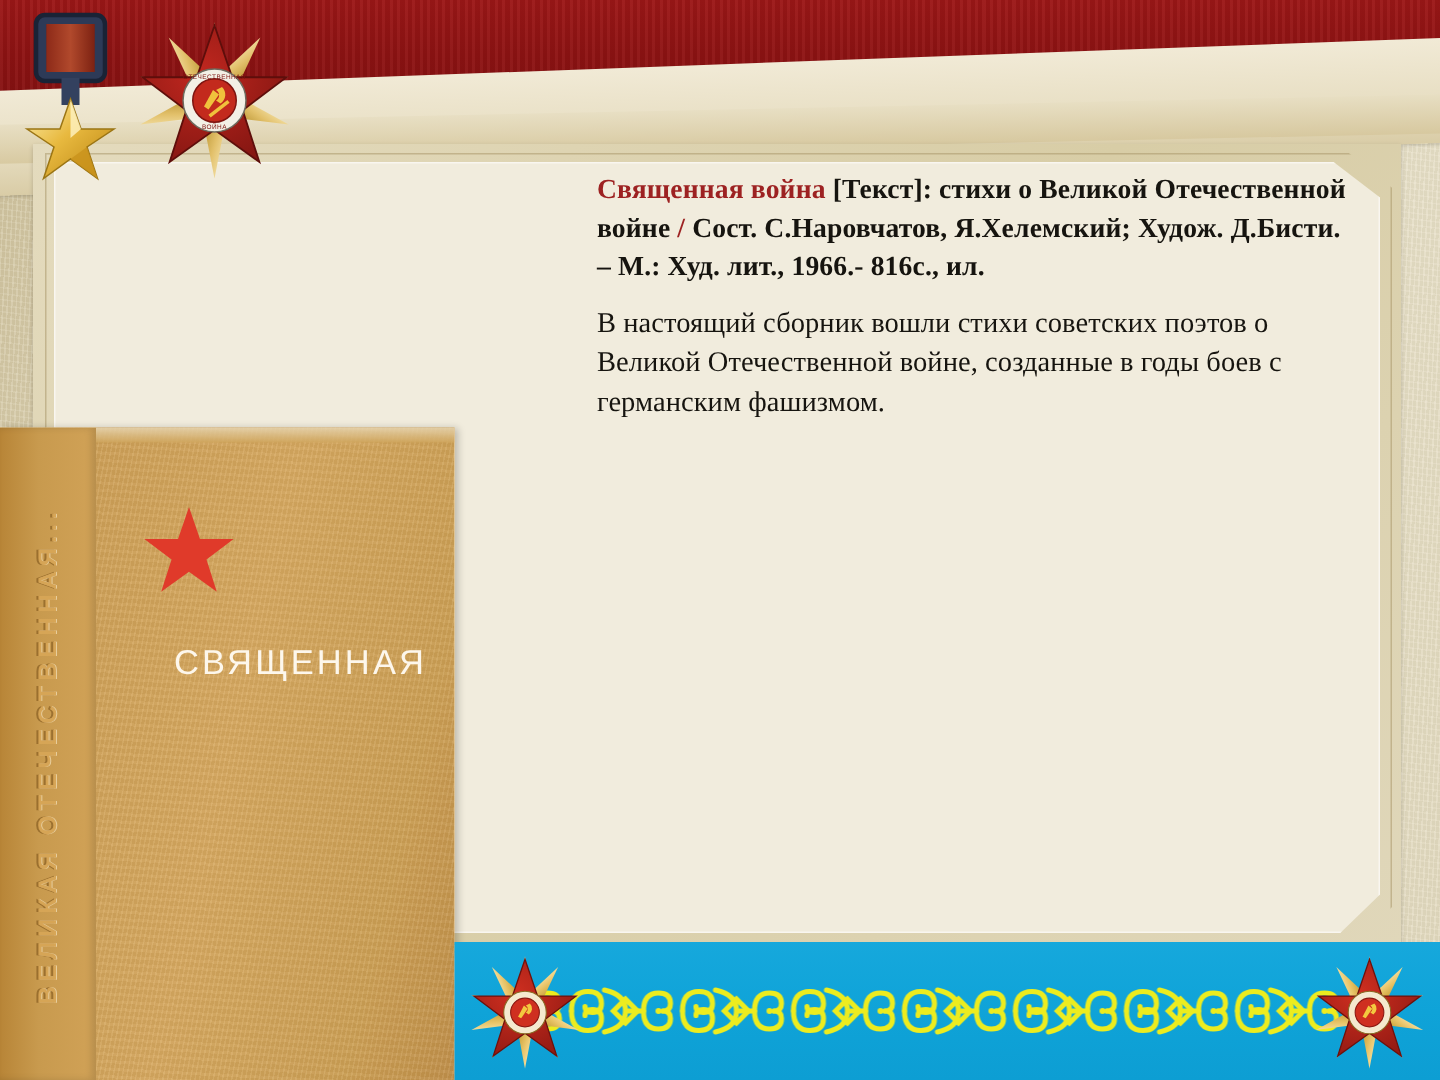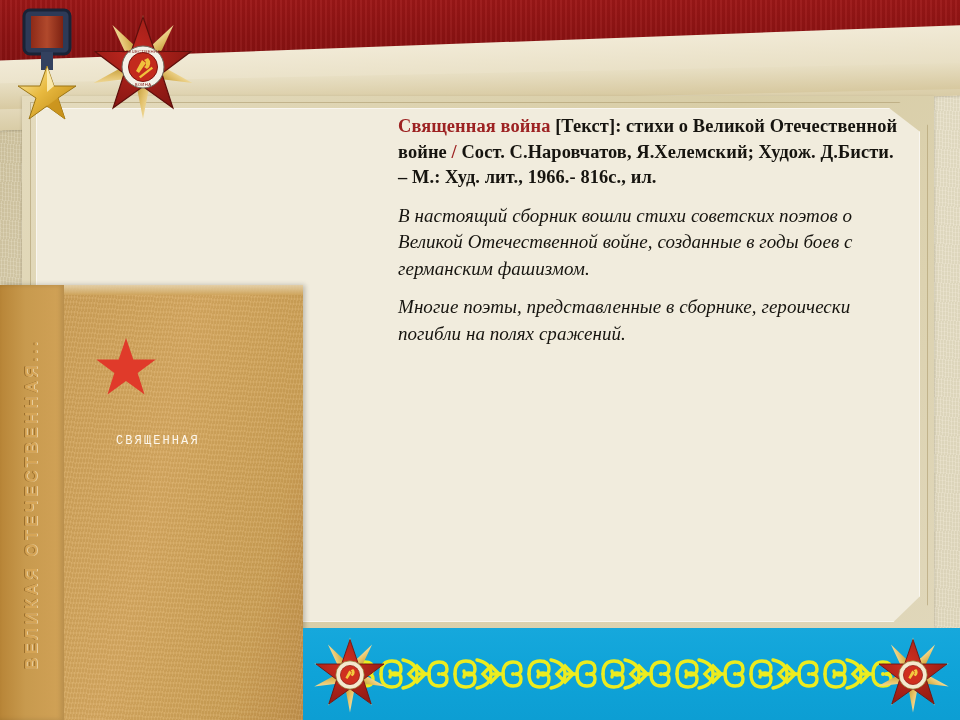--- a/index.html
+++ b/index.html
@@ -79,21 +79,20 @@
     color:#16140f;
   }
   .bib{
     font-size:18.4px;line-height:25.5px;font-weight:bold;
     letter-spacing:.1px;margin:0 0 12px 0;
   }
   .bib .hl{color:#9d2222;}
   .para{
     font-size:19px;line-height:26.5px;margin:0 0 12px 0;
     letter-spacing:.05px;
-    font-style:italic;
   }
 
   
   .book{
     position:absolute;left:0;top:285px;width:303px;height:435px;
     background:linear-gradient(103deg,#c79a50 0%,#cfa158 18%,#d6a85f 50%,#cda055 82%,#c1904a 100%);
     box-shadow:2px 0 5px rgba(0,0,0,.22);
     overflow:hidden;
   }
   .book-grain{
@@ -124,22 +123,22 @@
     white-space:nowrap;
   }
   .book-star{
     position:absolute;left:95px;top:53px;width:62px;height:62px;
     background:#e03a2a;
     -webkit-clip-path:polygon(50% 0%,61.8% 34.5%,98% 34.5%,68.8% 56.5%,79.9% 91%,50% 69.5%,20.1% 91%,31.2% 56.5%,2% 34.5%,38.2% 34.5%);
     clip-path:polygon(50% 0%,61.8% 34.5%,98% 34.5%,68.8% 56.5%,79.9% 91%,50% 69.5%,20.1% 91%,31.2% 56.5%,2% 34.5%,38.2% 34.5%);
   }
   .book-title{
     position:absolute;left:116px;top:145px;width:180px;
-    font-family:Liberation Mono, monospace;
-    color:#fdf7ec;font-size:12px;font-weight:normal;
+    font-family:Liberation Sans, sans-serif;
+    color:#fdf7ec;font-size:23px;font-weight:normal;
     letter-spacing:2.1px;line-height:22px;
   }
   .book-title .l2{display:block;padding-left:18px;}
 
   
   .blue-band{
     position:absolute;left:303px;top:628px;width:657px;height:92px;
     background:linear-gradient(180deg,#16a8dc 0%,#0fa3d8 50%,#0d9ed3 100%);
     overflow:hidden;
   }
@@ -175,21 +174,20 @@
   <div class="text-col">
 
     <p class="bib">
       <span class="hl">Священная война</span><span> [Текст]:  стихи о</span>
       <span>Великой Отечественной войне</span><span class="hl"> / </span><span>Сост.</span>
       <span>С.Наровчатов,  Я.Хелемский;  Худож.</span>
       <span>Д.Бисти. – М.: Худ.  лит., 1966.- 816с., ил.</span>
     </p>
 
     <p class="para">В настоящий сборник вошли стихи советских поэтов о Великой Отечественной войне, созданные в годы боев с германским фашизмом.</p>
-    <p class="para">Многие поэты, представленные в сборнике, героически погибли на полях сражений.</p>
   </div>
 
   <div class="book">
     <div class="book-grain"></div>
     <div class="book-top-edge"></div>
     <div class="book-spine"></div>
     <div class="spine-text">ВЕЛИКАЯ ОТЕЧЕСТВЕННАЯ...</div>
     <div class="book-star"></div>
     <div class="book-title">
       <span>СВЯЩЕННАЯ</span>

